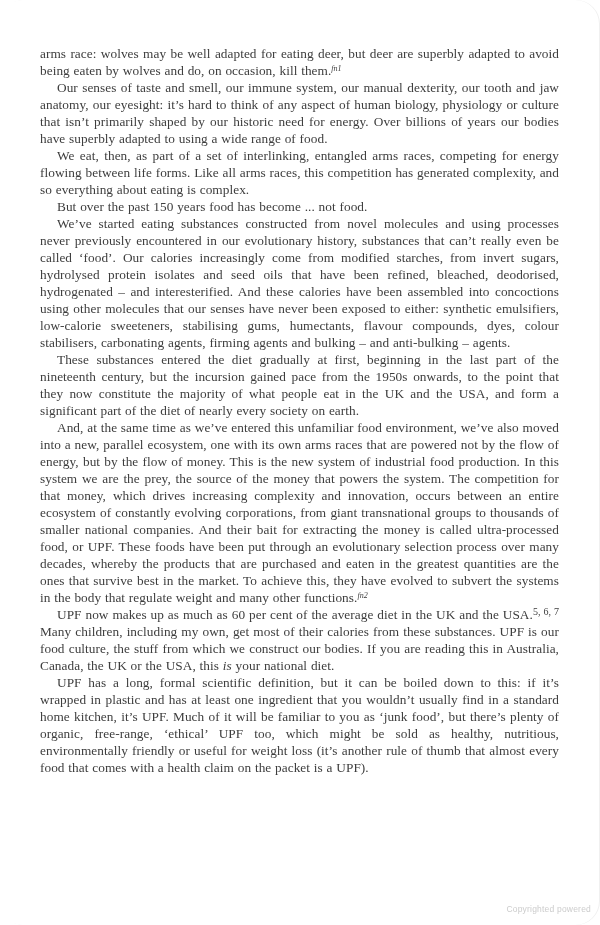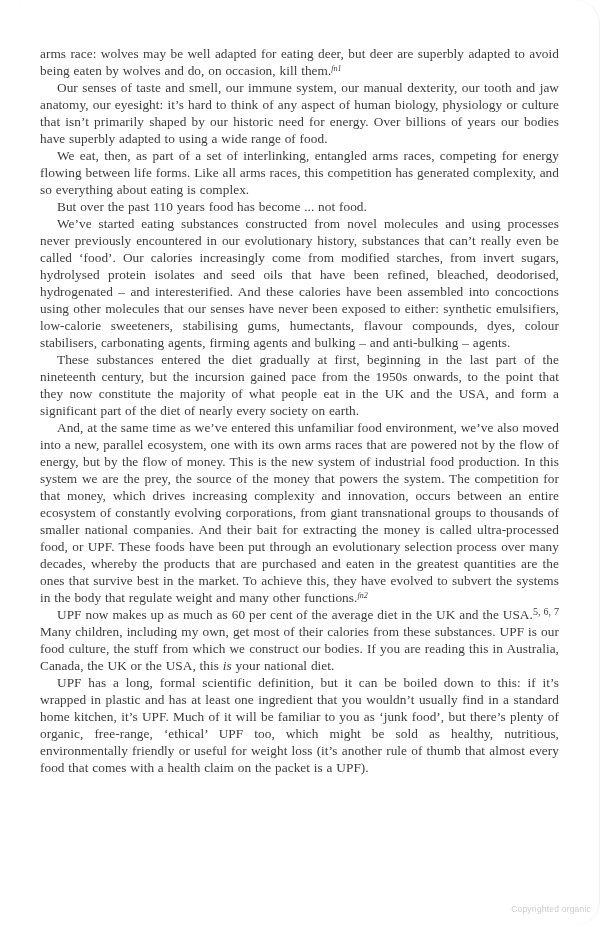--- a/index.html
+++ b/index.html
@@ -68,28 +68,28 @@
 
 <div class="book-page">
   <div class="text-block">
 
     <p class="para no-indent"><span>arms race: wolves may be well adapted for eating deer, but deer are superbly adapted to avoid being eaten by wolves and do, on occasion, kill them.</span><sup class="footnote-ref">fn1</sup></p>
 
     <p class="para"><span>Our senses of taste and smell, our immune system, our manual dexterity, our tooth and jaw anatomy, our eyesight: it’s hard to think of any aspect of human biology, physiology or culture that isn’t primarily shaped by our historic need for energy. Over billions of years our bodies have superbly adapted to using a wide range of food.</span></p>
 
     <p class="para"><span>We eat, then, as part of a set of interlinking, entangled arms races, competing for energy flowing between life forms. Like all arms races, this competition has generated complexity, and so everything about eating is complex.</span></p>
 
-    <p class="para"><span>But over the past 110 years food has become ... not food.</span></p>
+    <p class="para"><span>But over the past 150 years food has become ... not food.</span></p>
 
     <p class="para"><span>We’ve started eating substances constructed from novel molecules and using processes never previously encountered in our evolutionary history, substances that can’t really even be called ‘food’. Our calories increasingly come from modified starches, from invert sugars, hydrolysed protein isolates and seed oils that have been refined, bleached, deodorised, hydrogenated – and interesterified. And these calories have been assembled into concoctions using other molecules that our senses have never been exposed to either: synthetic emulsifiers, low-calorie sweeteners, stabilising gums, humectants, flavour compounds, dyes, colour stabilisers, carbonating agents, firming agents and bulking – and anti-bulking – agents.</span></p>
 
     <p class="para"><span>These substances entered the diet gradually at first, beginning in the last part of the nineteenth century, but the incursion gained pace from the 1950s onwards, to the point that they now constitute the majority of what people eat in the UK and the USA, and form a significant part of the diet of nearly every society on earth.</span></p>
 
     <p class="para"><span>And, at the same time as we’ve entered this unfamiliar food environment, we’ve also moved into a new, parallel ecosystem, one with its own arms races that are powered not by the flow of energy, but by the flow of money. This is the new system of industrial food production. In this system we are the prey, the source of the money that powers the system. The competition for that money, which drives increasing complexity and innovation, occurs between an entire ecosystem of constantly evolving corporations, from giant transnational groups to thousands of smaller national companies. And their bait for extracting the money is called ultra-processed food, or UPF. These foods have been put through an evolutionary selection process over many decades, whereby the products that are purchased and eaten in the greatest quantities are the ones that survive best in the market. To achieve this, they have evolved to subvert the systems in the body that regulate weight and many other functions.</span><sup class="footnote-ref">fn2</sup></p>
 
     <p class="para"><span>UPF now makes up as much as 60 per cent of the average diet in the UK and the USA.</span><sup class="citation-ref">5, 6, 7</sup><span> Many children, including my own, get most of their calories from these substances. UPF is our food culture, the stuff from which we construct our bodies. If you are reading this in Australia, Canada, the UK or the USA, this </span><span class="italic-word">is</span><span> your national diet.</span></p>
 
     <p class="para"><span>UPF has a long, formal scientific definition, but it can be boiled down to this: if it’s wrapped in plastic and has at least one ingredient that you wouldn’t usually find in a standard home kitchen, it’s UPF. Much of it will be familiar to you as ‘junk food’, but there’s plenty of organic, free-range, ‘ethical’ UPF too, which might be sold as healthy, nutritious, environmentally friendly or useful for weight loss (it’s another rule of thumb that almost every food that comes with a health claim on the packet is a UPF).</span></p>
 
   </div>
 
-  <div class="watermark">Copyrighted organic</div>
+  <div class="watermark">Copyrighted powered</div>
 </div>
 
 </body></html>

